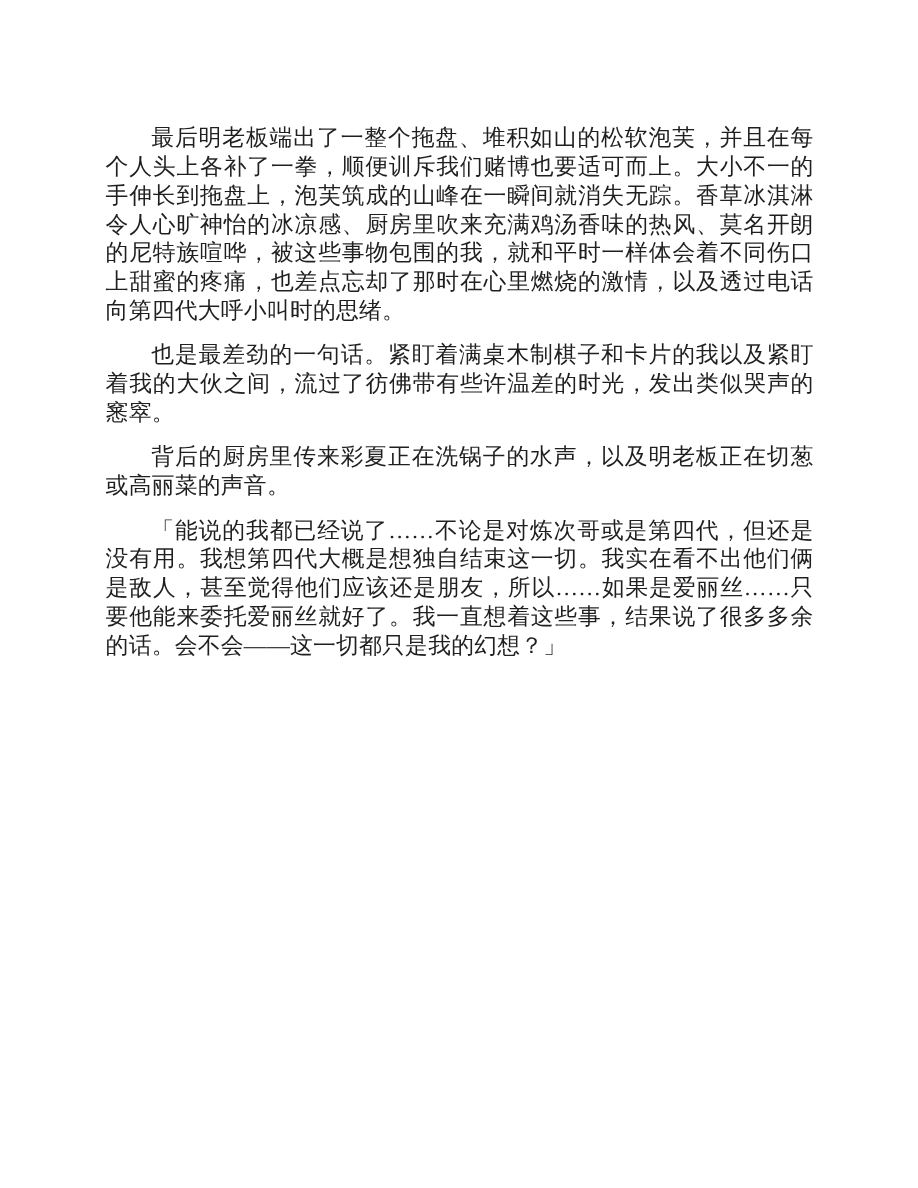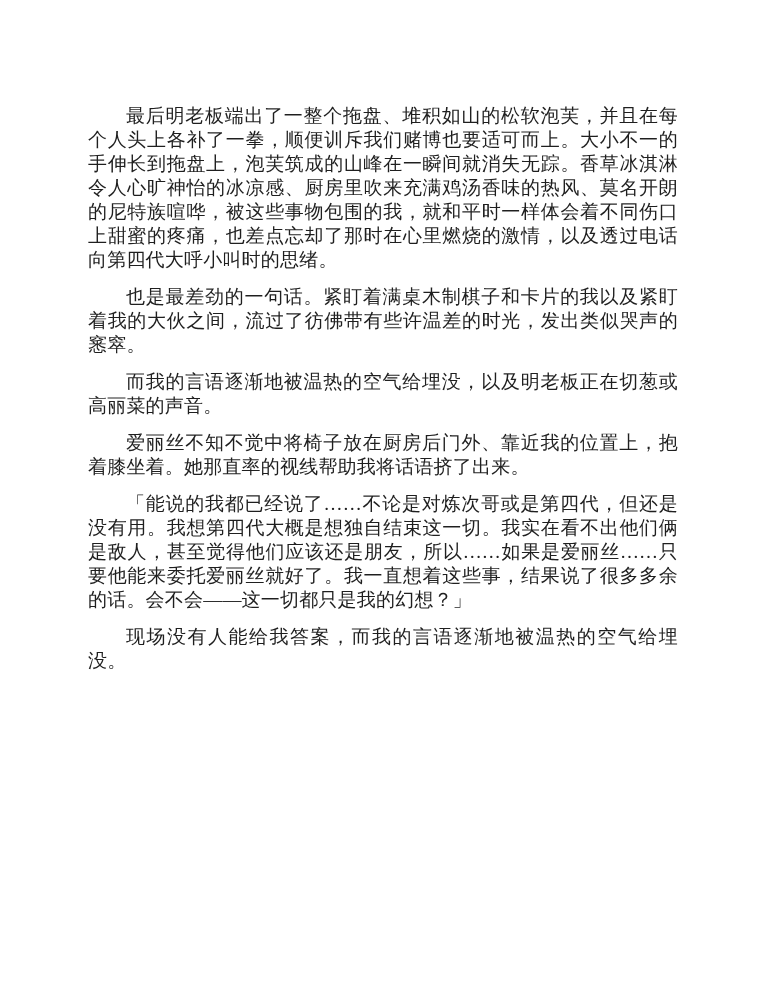--- a/index.html
+++ b/index.html
@@ -32,18 +32,16 @@
     word-break: break-all;
   }
 </style>
 </head>
 <body>
 
 <div class="page">
   <div class="text-body">
     <p>最后明老板端出了一整个拖盘、堆积如山的松软泡芙，并且在每个人头上各补了一拳，顺便训斥我们赌博也要适可而上。大小不一的手伸长到拖盘上，泡芙筑成的山峰在一瞬间就消失无踪。香草冰淇淋令人心旷神怡的冰凉感、厨房里吹来充满鸡汤香味的热风、莫名开朗的尼特族喧哗，被这些事物包围的我，就和平时一样体会着不同伤口上甜蜜的疼痛，也差点忘却了那时在心里燃烧的激情，以及透过电话向第四代大呼小叫时的思绪。</p>
     <p>也是最差劲的一句话。紧盯着满桌木制棋子和卡片的我以及紧盯着我的大伙之间，流过了彷佛带有些许温差的时光，发出类似哭声的窸窣。</p>
-    <p>而我的言语逐渐地被温热的空气给埋没，以及明老板正在切葱或高丽菜的声音。</p>
-    <p>爱丽丝不知不觉中将椅子放在厨房后门外、靠近我的位置上，抱着膝坐着。她那直率的视线帮助我将话语挤了出来。</p>
+    <p>背后的厨房里传来彩夏正在洗锅子的水声，以及明老板正在切葱或高丽菜的声音。</p>
     <p>「能说的我都已经说了……不论是对炼次哥或是第四代，但还是没有用。我想第四代大概是想独自结束这一切。我实在看不出他们俩是敌人，甚至觉得他们应该还是朋友，所以……如果是爱丽丝……只要他能来委托爱丽丝就好了。我一直想着这些事，结果说了很多多余的话。会不会——这一切都只是我的幻想？」</p>
-    <p>现场没有人能给我答案，而我的言语逐渐地被温热的空气给埋没。</p>
   </div>
 </div>
 
 </body></html>

